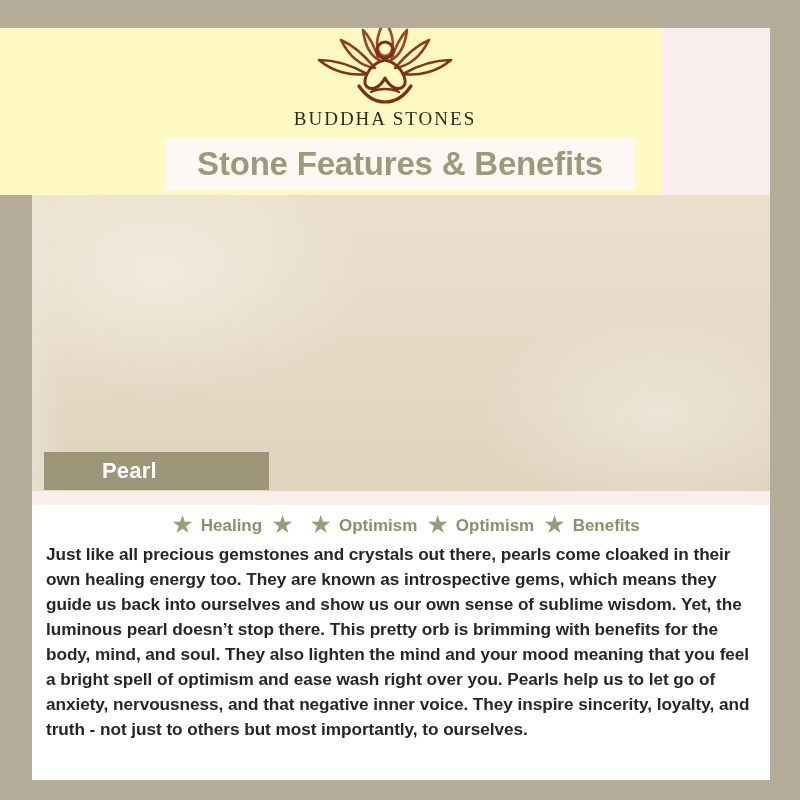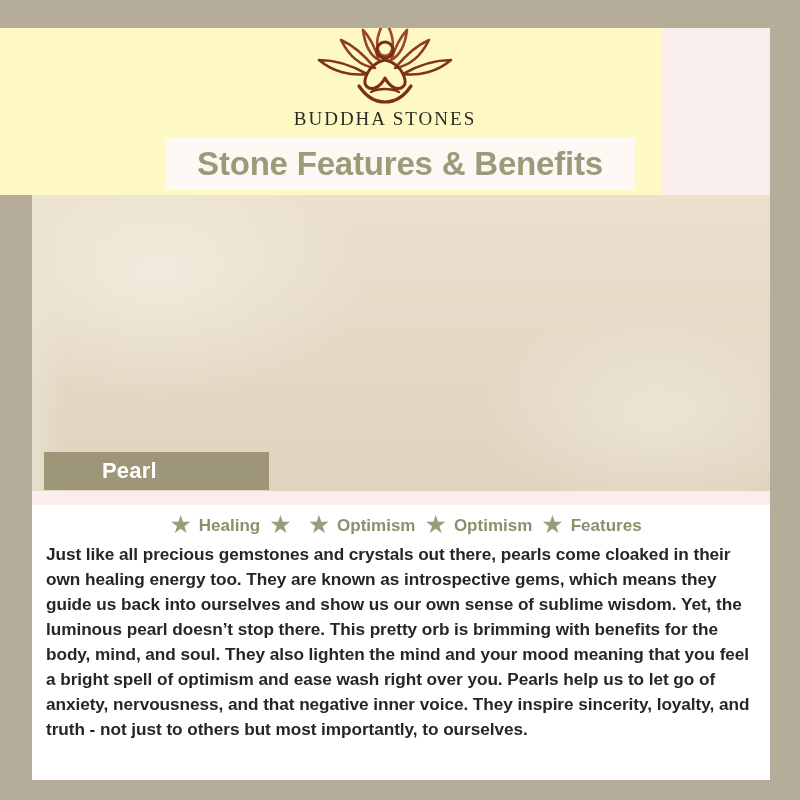--- a/index.html
+++ b/index.html
@@ -326,21 +326,21 @@
       <span class="kw">
         <span class="star">★</span>
         <span class="kw-label">Optimism</span>
       </span>
       <span class="kw">
         <span class="star">★</span>
         <span class="kw-label">Optimism</span>
       </span>
       <span class="kw">
         <span class="star">★</span>
-        <span class="kw-label">Features</span>
+        <span class="kw-label">Benefits</span>
       </span>
     </div>
     <div class="body-copy">Just like all precious gemstones and crystals out there, pearls come cloaked in their own healing energy too. They are known as introspective gems, which means they guide us back into ourselves and show us our own sense of sublime wisdom. Yet, the luminous pearl doesn’t stop there. This pretty orb is brimming with benefits for the body, mind, and soul. They also lighten the mind and your mood meaning that you feel a bright spell of optimism and ease wash right over you. Pearls help us to let go of anxiety, nervousness, and that negative inner voice. They inspire sincerity, loyalty, and truth - not just to others but most importantly, to ourselves.</div>
   </div>
 
   <div class="frame-top-right"></div>
   <div class="frame-right"></div>
   <div class="frame-left"></div>
   <div class="frame-bottom"></div>
 

